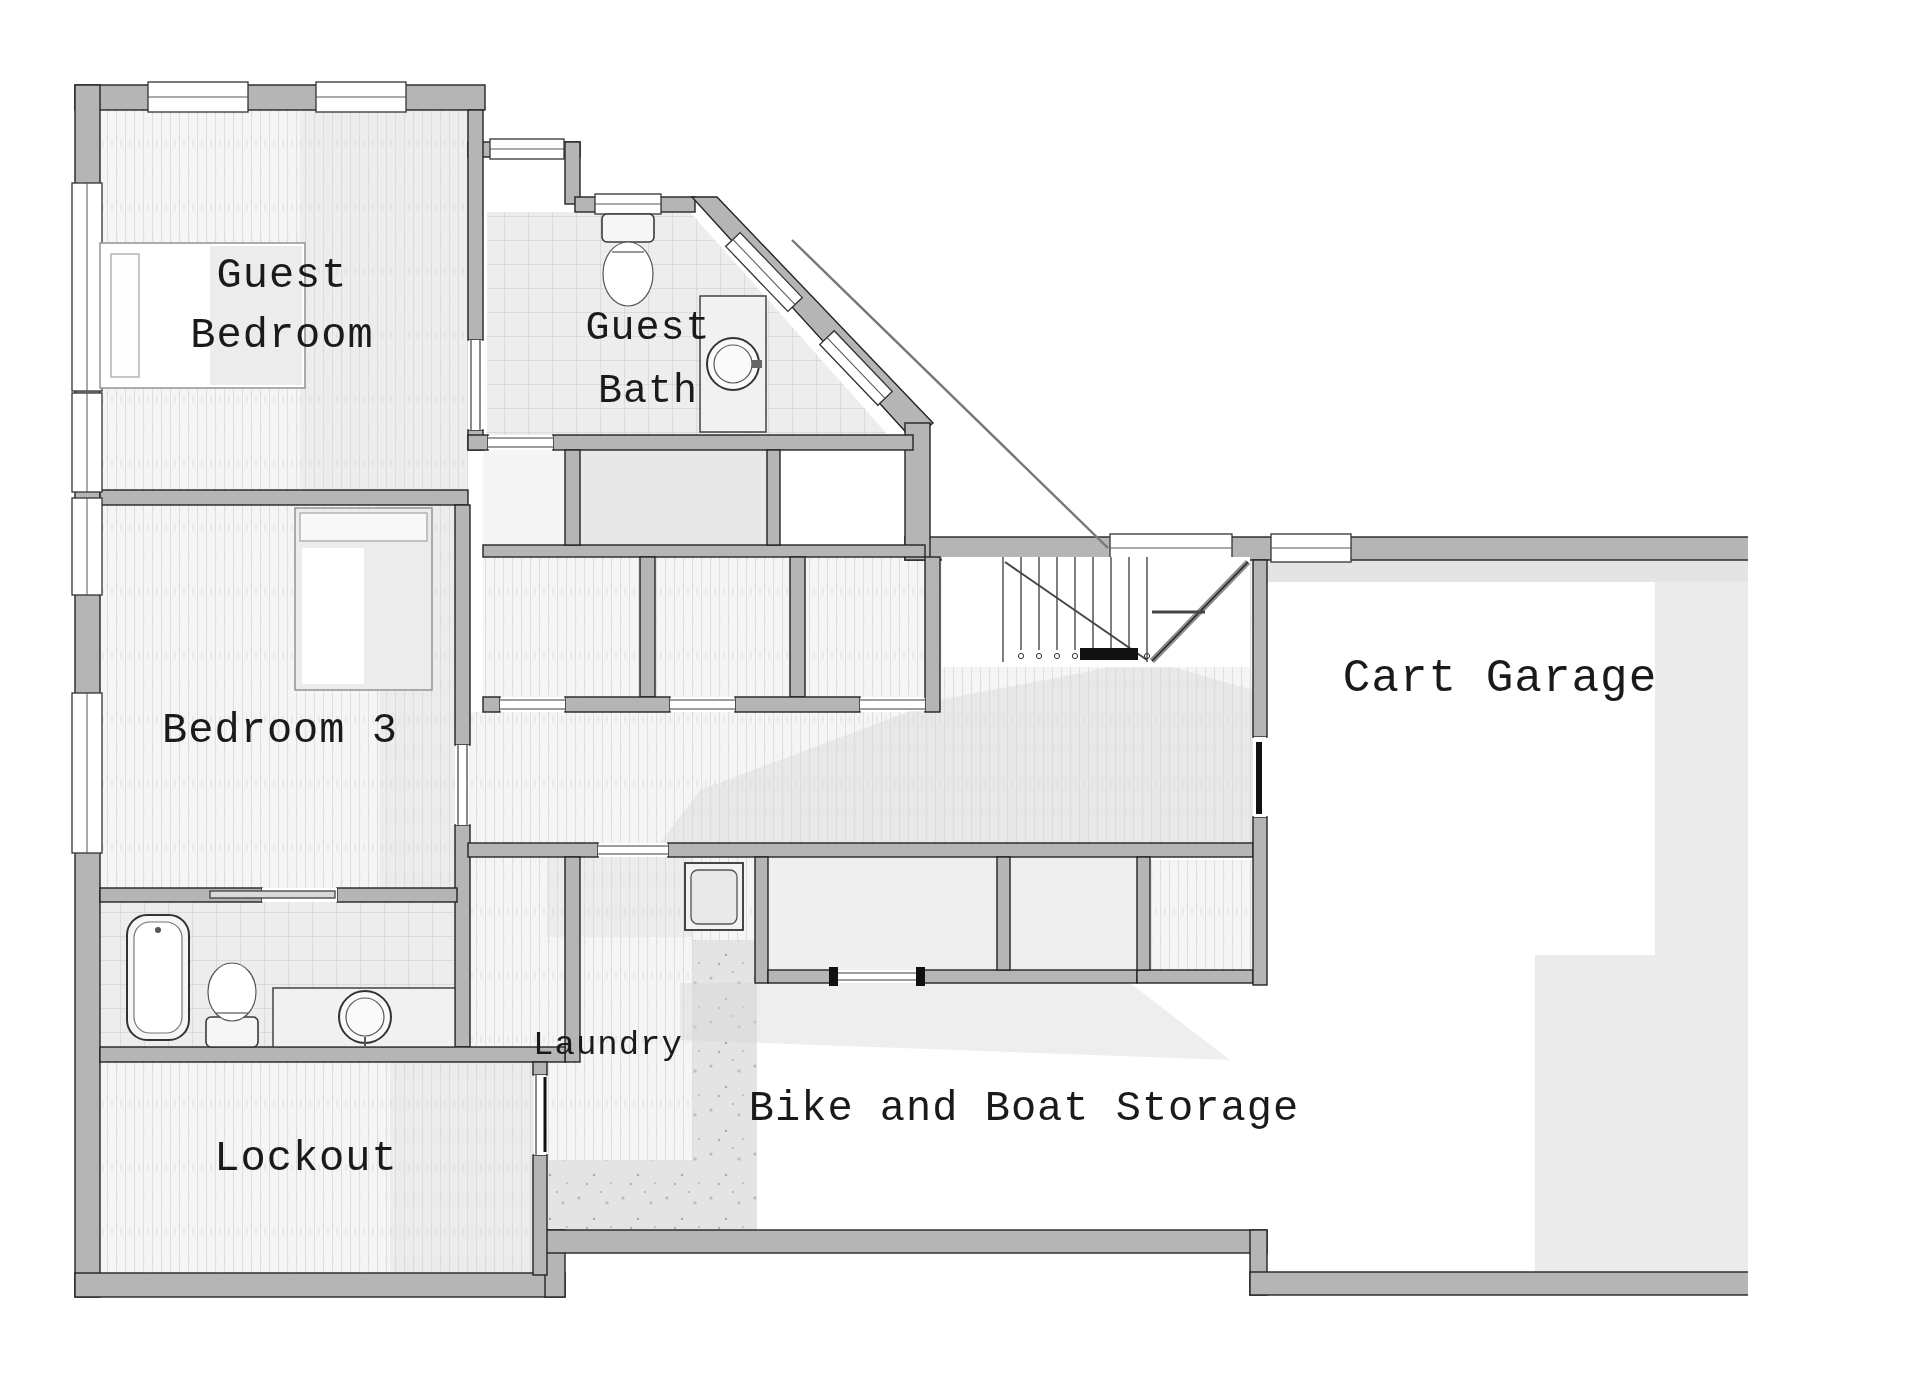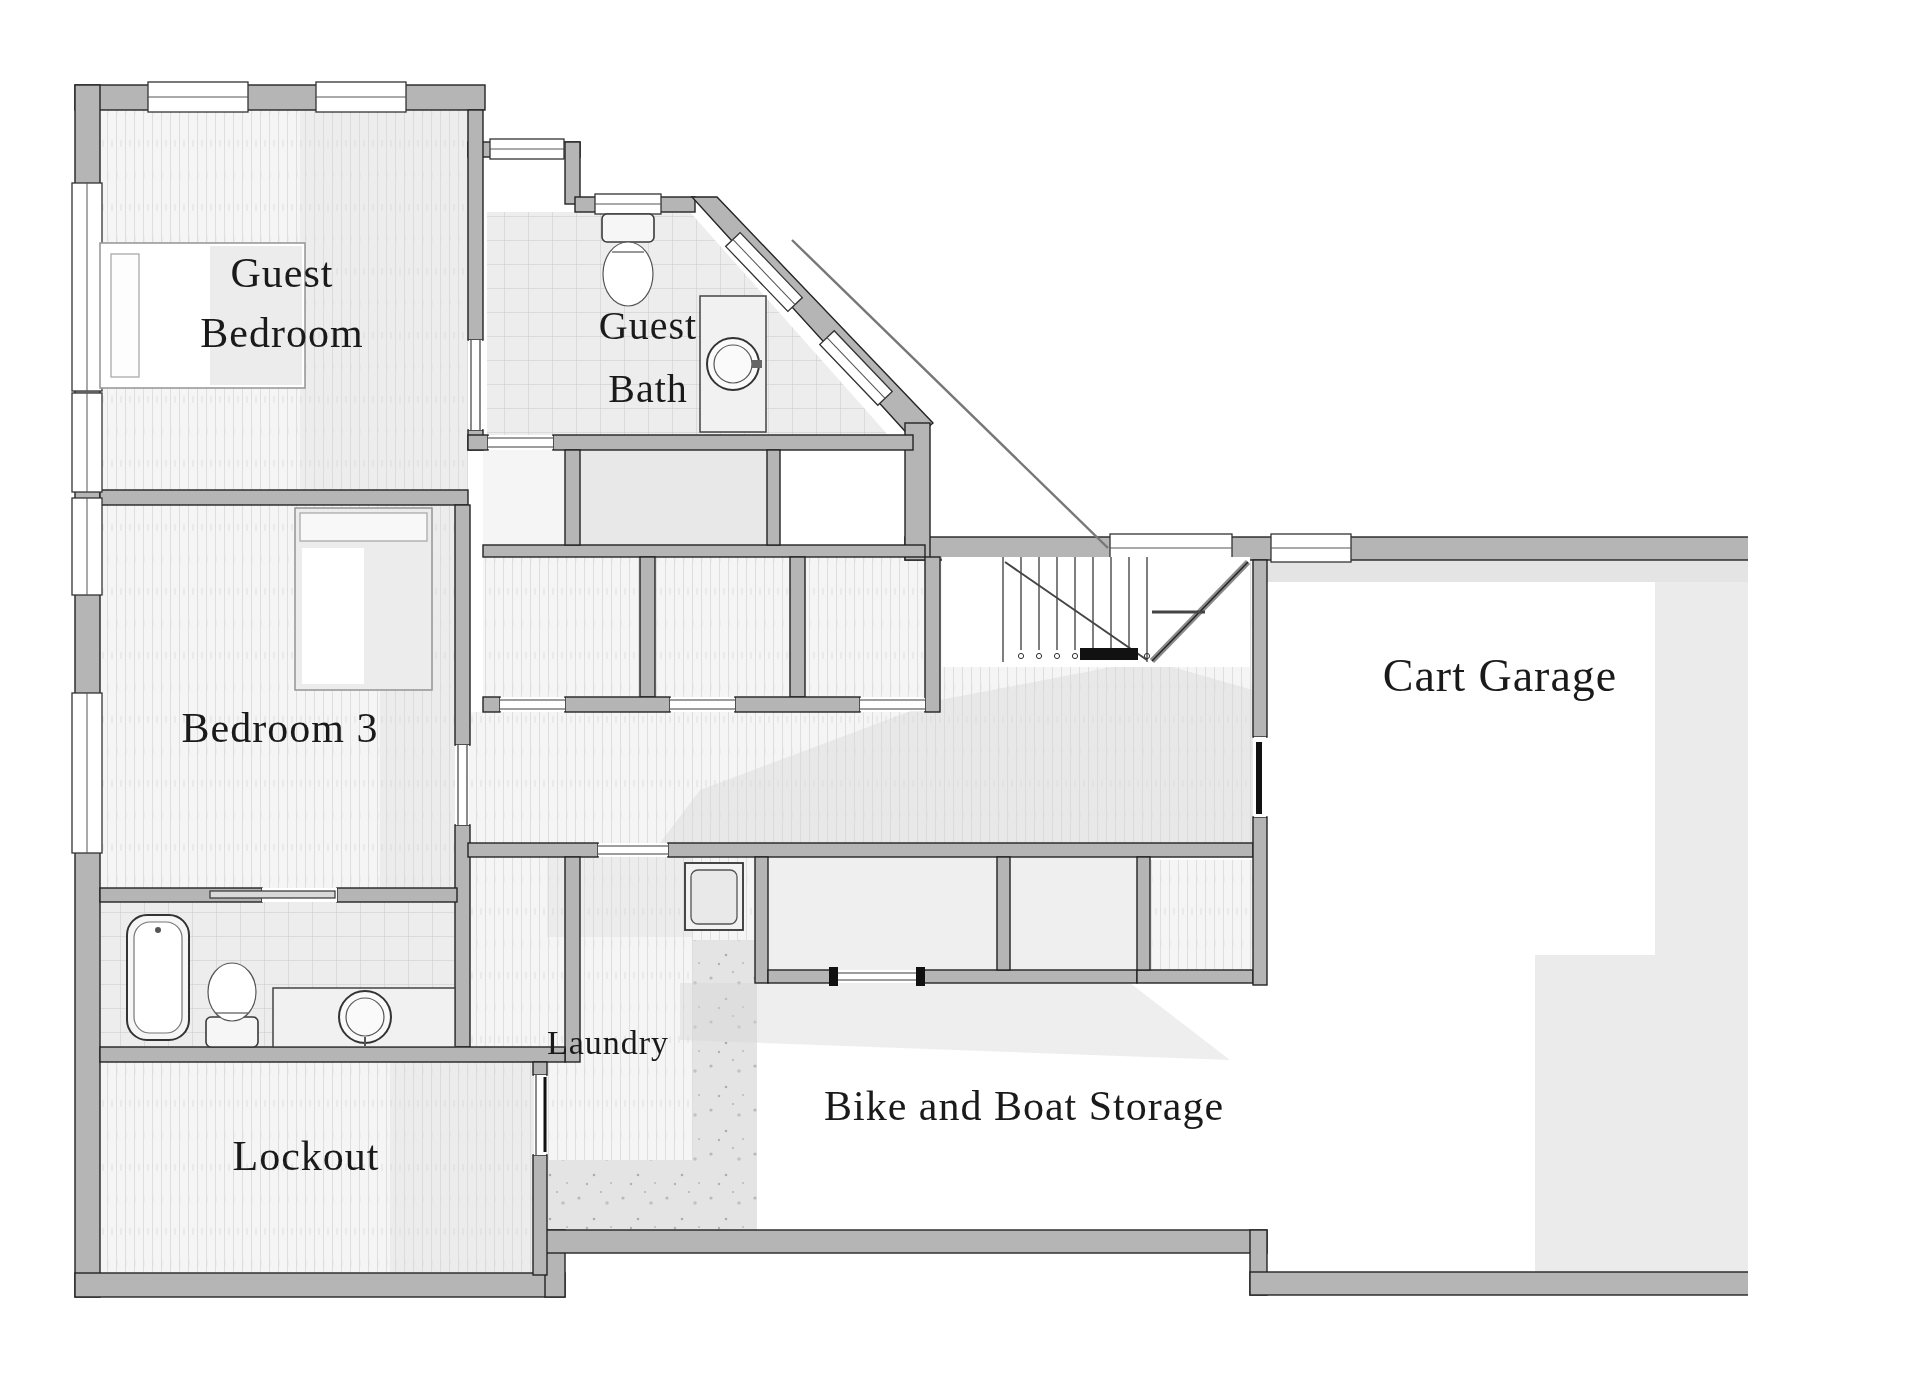--- a/index.html
+++ b/index.html
@@ -1,17 +1,17 @@
 <!DOCTYPE html>
 <html><head>
 <meta charset="utf-8">
 <style>
   html,body{margin:0;padding:0;background:#ffffff;}
   .stage{position:relative;width:1748px;height:1399px;background:#ffffff;overflow:hidden;
-         font-family:Liberation Serif, serif;}
+         font-family:Liberation Mono, monospace;}
   svg{position:absolute;left:0;top:0;}
   .wall{fill:#b5b5b5;stroke:#242424;stroke-width:1.4;}
   .win{fill:#ffffff;stroke:#333333;stroke-width:1.3;}
   .winline{stroke:#555555;stroke-width:1;}
   .fix{fill:#f6f6f6;stroke:#3a3a3a;stroke-width:1.6;}
   .fix2{fill:#ffffff;stroke:#555555;stroke-width:1.2;}
   .door{fill:#ffffff;stroke:none;}
   .jamb{stroke:#3d3d3d;stroke-width:1.2;}
   .lbl{fill:#1a1a1a;text-anchor:middle;letter-spacing:1px;}
   .wash{fill:#d6d6d6;opacity:.42;}

